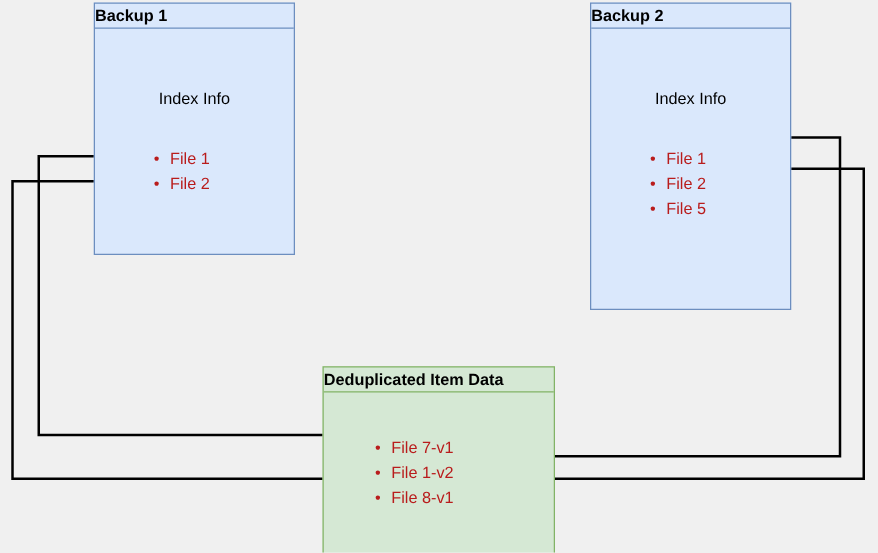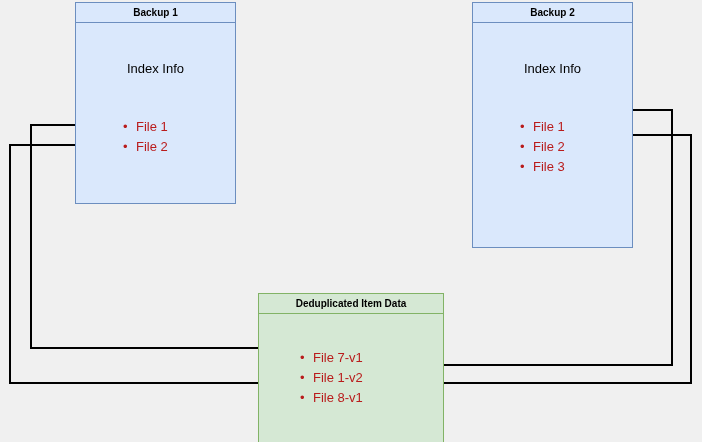--- a/index.html
+++ b/index.html
@@ -23,38 +23,38 @@
   }
   .box {
     position: absolute;
     box-sizing: border-box;
     background: #dae8fc;
     border: 1px solid #6c8ebf;
   }
   .box .hdr {
     height: 20px;
     line-height: 20px;
-    text-align: center;
-    font-size: 10px;
+    font-size: 13px;
     font-weight: bold;
     color: #000;
     border-bottom: 1px solid #6c8ebf;
     box-sizing: border-box;
   }
   .box .body {
     position: relative;
     height: calc(100% - 20px);
   }
   .box-title {
     position: absolute;
     left: 0;
     right: 0;
     text-align: center;
     font-size: 13px;
     color: #000;
+    margin-top: 10px;
   }
   .bullets {
     position: absolute;
     margin: 0;
     padding: 0;
     list-style: none;
     font-size: 13px;
     color: #b91c1c;
   }
   .bullets li {
@@ -121,21 +121,21 @@
     </div>
   </div>
 
   <div class="box" id="backup2" style="left:472px; top:2px; width:161px; height:246px;">
     <div class="hdr">Backup 2</div>
     <div class="body">
       <div class="box-title" style="top:38px;">Index Info</div>
       <ul class="bullets" style="left:44px; top:94px;">
         <li>File 1</li>
         <li>File 2</li>
-        <li>File 3</li>
+        <li>File 5</li>
       </ul>
     </div>
   </div>
 
   <div class="box" id="dedup" style="left:258px; top:293px; width:186px; height:160px;">
     <div class="hdr">Deduplicated Item Data</div>
     <div class="body">
       <ul class="bullets" id="dedup-list">
         <li>File 7-v1</li>
         <li>File 1-v2</li>

